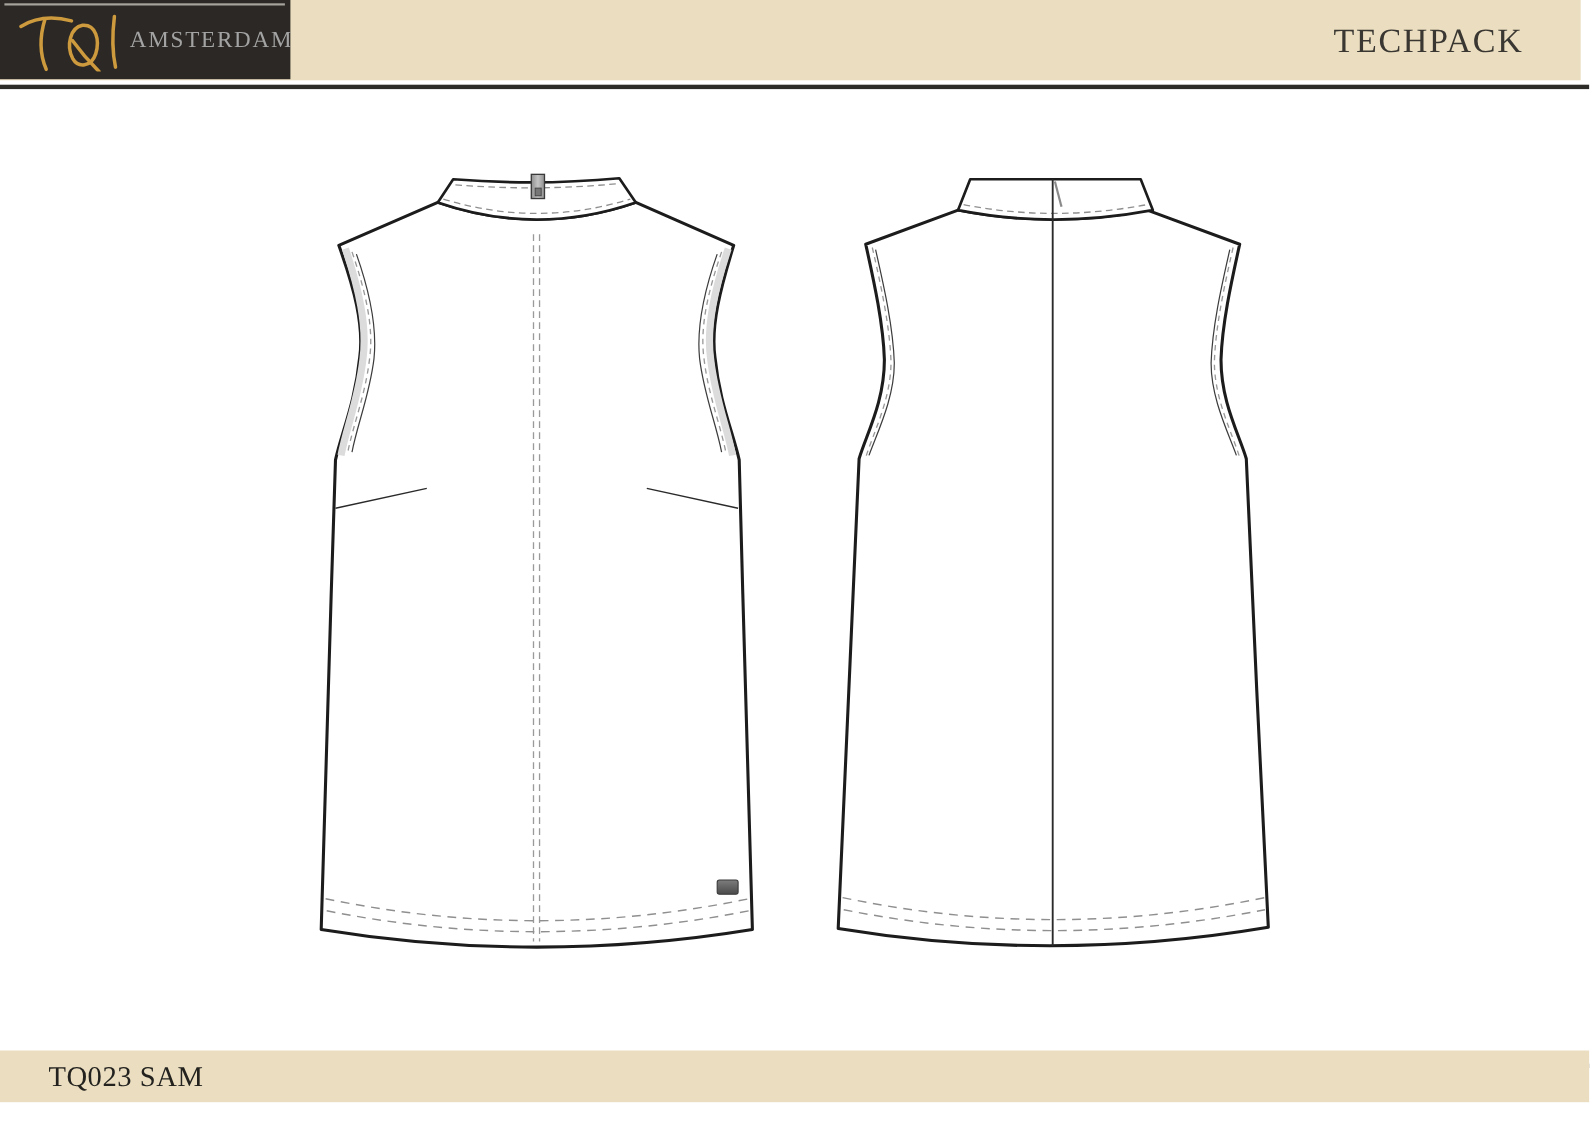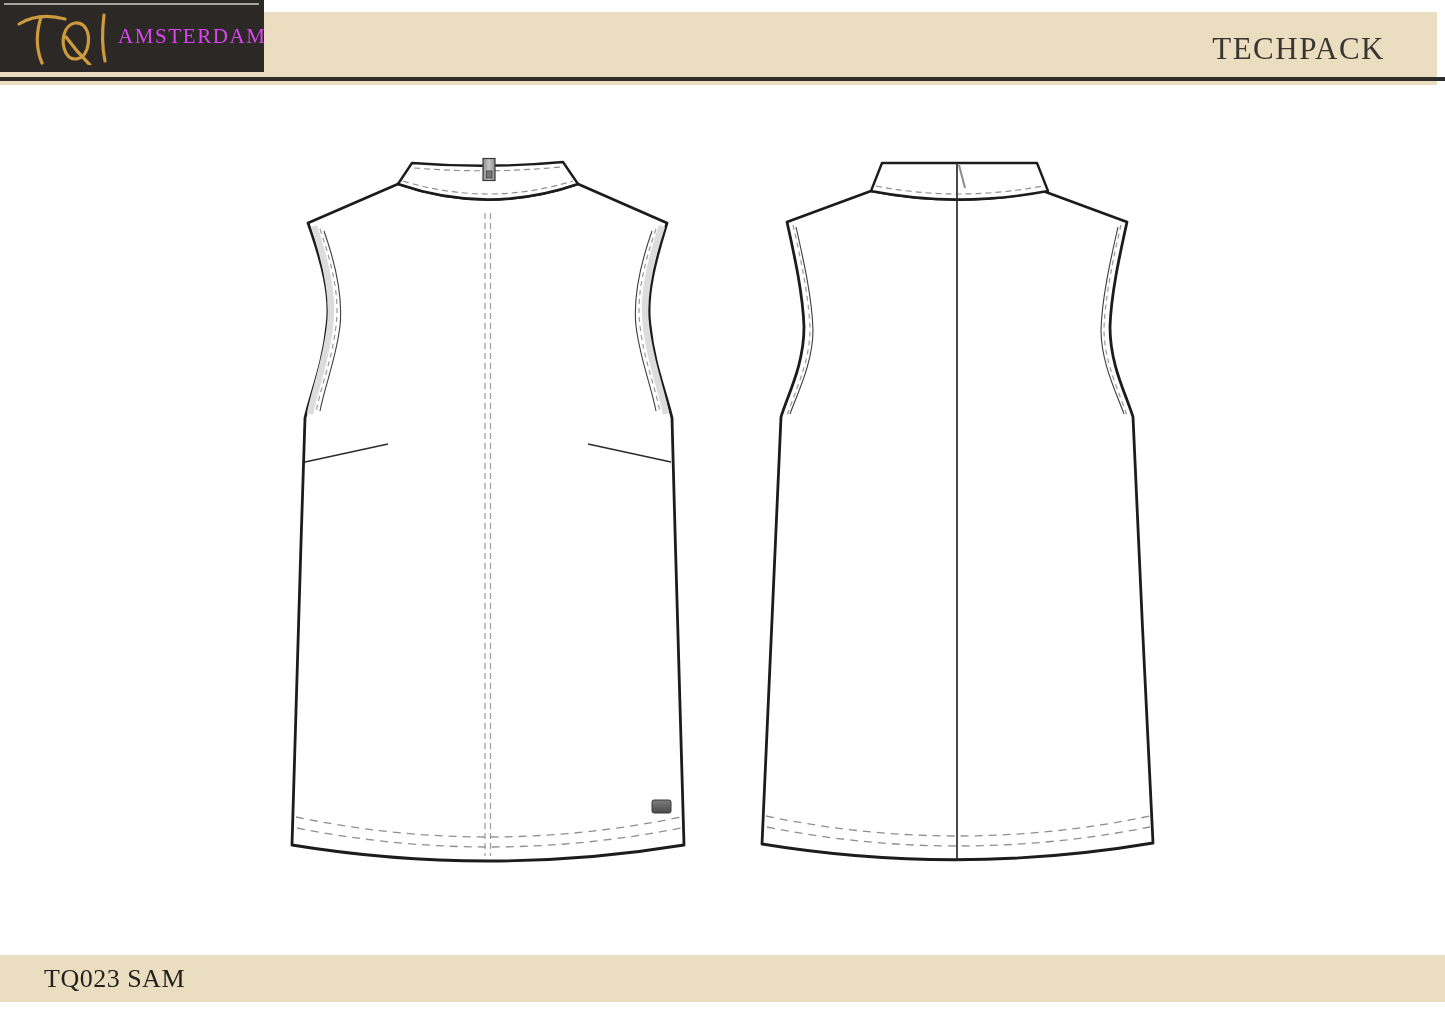--- a/index.html
+++ b/index.html
@@ -1,26 +1,26 @@
 <!DOCTYPE html>
 <html><head>
 <meta charset="utf-8">
 <style>
   html,body{margin:0;padding:0;background:#ffffff;}
   .page{position:relative;width:1445px;height:1022px;background:#ffffff;overflow:hidden;
         font-family:"Liberation Serif", serif;}
 
   
-  .band-top{position:absolute;left:0;top:12px;width:1437px;height:73px;background:#ebdec0;}
+  .band-top{position:absolute;left:0;top:0;width:1437px;height:73px;background:#ebdec0;}
   .logo-box{position:absolute;left:0;top:0;width:264px;height:72px;background:#2b2825;}
   .logo-highlight{position:absolute;left:4px;top:3px;width:255px;height:2px;
                   background:rgba(232,228,219,.65);}
   .tq-svg{position:absolute;left:14px;top:7px;}
   .brand-city{position:absolute;left:118px;top:0;height:72px;display:flex;align-items:center;
-              color:#d946ef;font-size:21px;letter-spacing:1.6px;}
+              color:#a3a3a3;font-size:21px;letter-spacing:1.6px;}
   .doc-title{position:absolute;right:52px;top:0;height:73px;display:flex;align-items:center;
              color:#3a3732;font-size:31px;letter-spacing:1.5px;}
   .rule{position:absolute;left:0;width:1445px;height:4px;background:#2e2c29;}
   .rule-top{top:77px;}
   .rule-bottom{top:967px;}
 
   
   .band-bottom{position:absolute;left:0;top:955px;width:1445px;height:47px;background:#ebdec0;}
   .style-code{position:absolute;left:44px;top:0;height:47px;display:flex;align-items:center;
               color:#23221f;font-size:26px;letter-spacing:.5px;}

